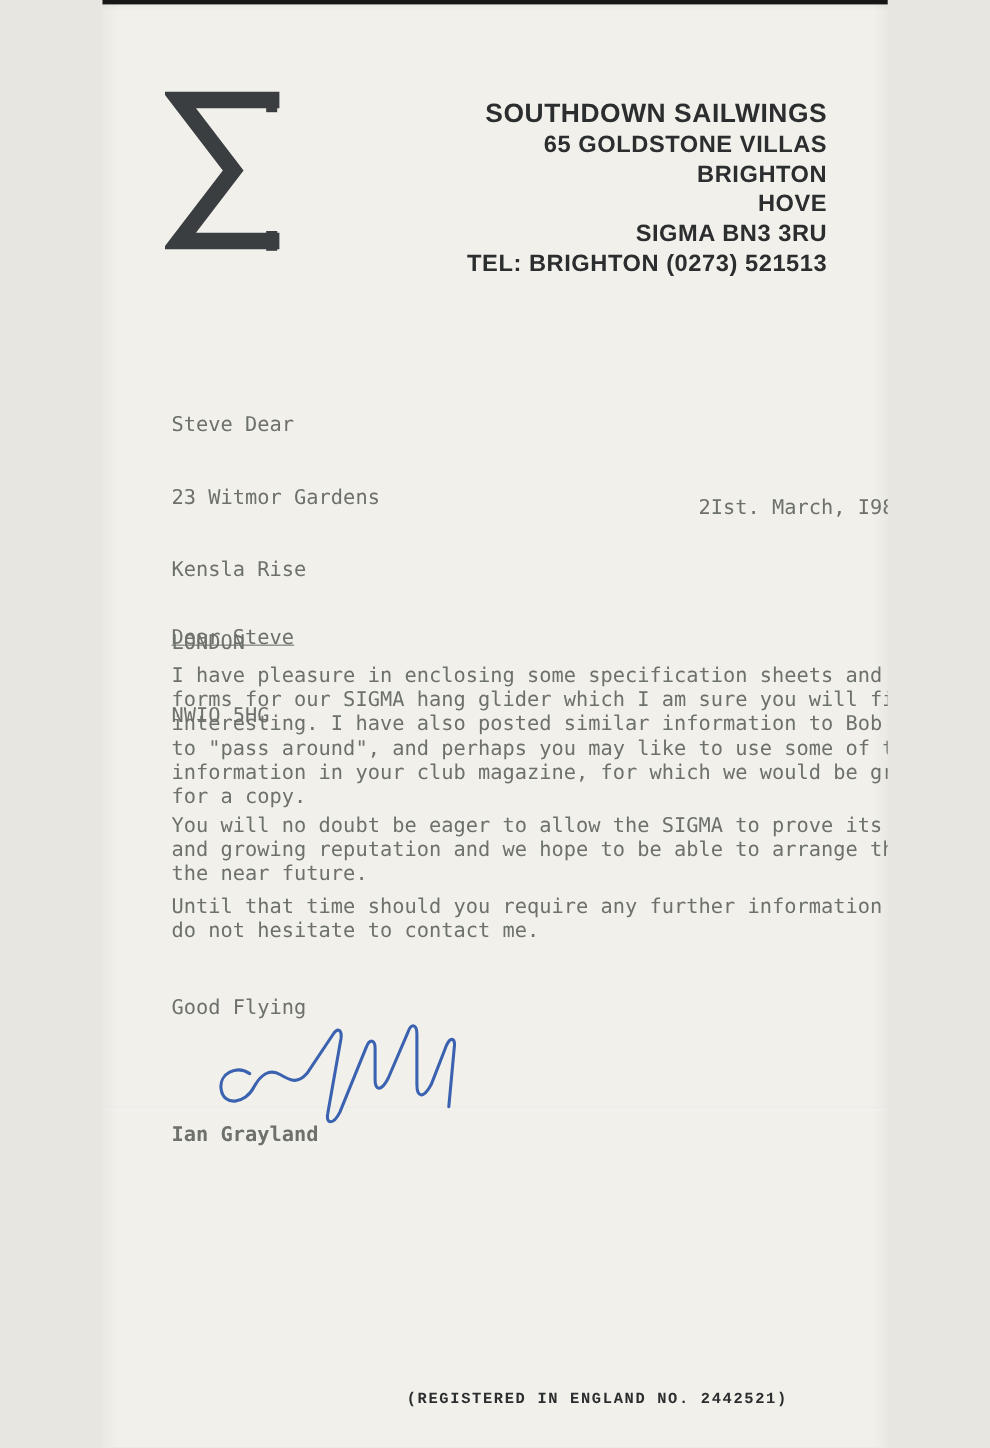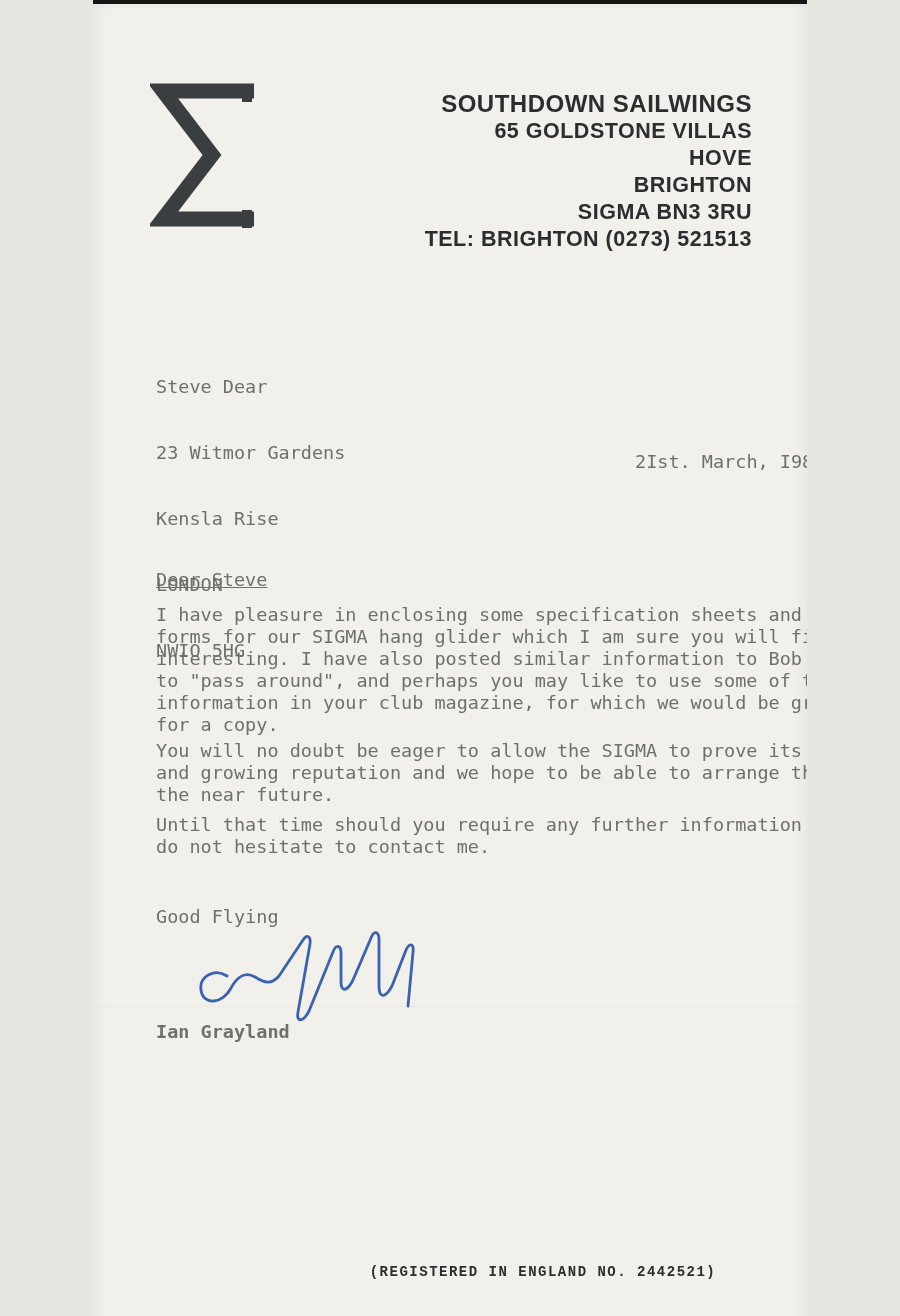--- a/index.html
+++ b/index.html
@@ -75,22 +75,22 @@
     <svg width="104" height="160" viewBox="0 0 104 160" aria-hidden="true">
       <path d="M 99 15 L 13 15 L 62 79 L 13 143 L 99 143" fill="none" stroke="#3b3e41" stroke-width="15" stroke-linecap="square"></path>
       <rect x="92" y="8" width="10" height="18" fill="#3b3e41"></rect>
       <rect x="92" y="134" width="10" height="18" fill="#3b3e41"></rect>
     </svg>
   </div>
 
   <div class="letterhead">
     <div class="company">SOUTHDOWN SAILWINGS</div>
     <div class="addr">65 GOLDSTONE VILLAS</div>
+    <div class="addr">BRIGHTON</div>
     <div class="addr">HOVE</div>
-    <div class="addr">BRIGHTON</div>
     <div class="addr">SIGMA BN3 3RU</div>
     <div class="phone">TEL: BRIGHTON (0273) 521513</div>
   </div>
 
   <div class="recipient tw">
     <div>Steve Dear</div>
     <div>23 Witmor Gardens</div>
     <div>Kensla Rise</div>
     <div>LONDON</div>
     <div>NWIO 5HG</div>

